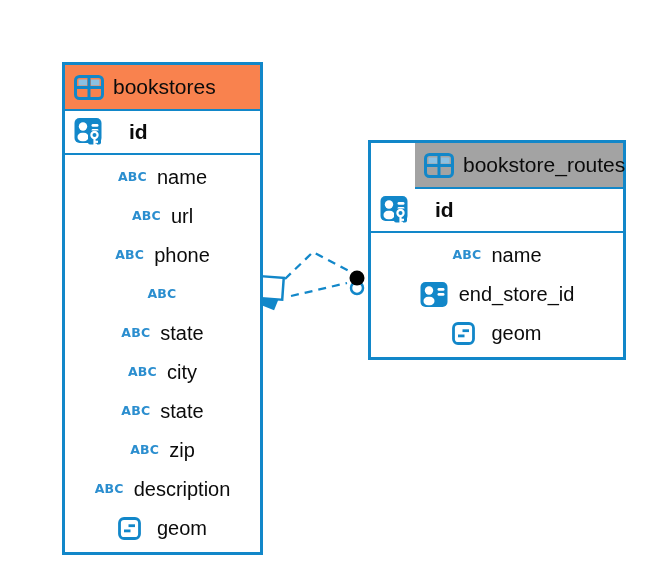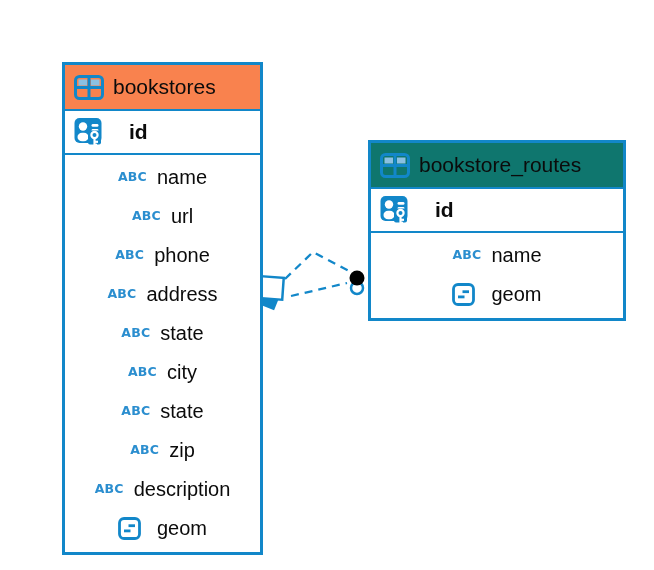--- a/index.html
+++ b/index.html
@@ -88,21 +88,20 @@
         <div class="row">
     <span class="icon-slot">
             <span class="abc">ABC</span>
           </span>
     <span class="label col-label">phone</span>
   </div>
         <div class="row">
     <span class="icon-slot">
             <span class="abc">ABC</span>
           </span>
-    <span class="label col-label">address</span>
   </div>
         <div class="row">
     <span class="icon-slot">
             <span class="abc">ABC</span>
           </span>
     <span class="label col-label">state</span>
   </div>
         <div class="row">
     <span class="icon-slot">
             <span class="abc">ABC</span>
@@ -134,21 +133,21 @@
     <line x1="10.5" y1="8.7" x2="17" y2="8.7" stroke="#1287C9" stroke-width="2.8"></line>
     <line x1="6" y1="13.9" x2="12.5" y2="13.9" stroke="#1287C9" stroke-width="2.8"></line>
   </svg>
           </span>
     <span class="label col-label">geom</span>
   </div>
       </div>
   </div>
 
   <div class="er-table t-routes">
-    <div class="thead" style="background-color: #0f766e;">
+    <div class="thead" style="background-color: #a3a3a3; margin-left: 44px;">
       <span class="icon-slot">
         <svg width="30" height="25" viewBox="0 0 30 25">
           <rect x="4.5" y="4.5" width="8.5" height="6" fill="#8BC0E2"></rect>
           <rect x="17" y="4.5" width="8.5" height="6" fill="#8BC0E2"></rect>
           <rect x="1.5" y="1.5" width="27" height="22" rx="4" fill="none" stroke="#1287C9" stroke-width="3"></rect>
           <line x1="1.5" y1="12.5" x2="28.5" y2="12.5" stroke="#1287C9" stroke-width="3"></line>
           <line x1="15" y1="1.5" x2="15" y2="23.5" stroke="#1287C9" stroke-width="3"></line>
         </svg>
       </span>
       <span class="label">bookstore_routes</span>
@@ -172,20 +171,32 @@
     </div>
     <div class="rows">
         <div class="row">
     <span class="icon-slot">
             <span class="abc">ABC</span>
           </span>
     <span class="label col-label">name</span>
   </div>
         <div class="row">
     <span class="icon-slot">
+            <svg width="28" height="27" viewBox="0 0 28 27">
+    <rect x="0.5" y="1" width="27" height="25" rx="5" fill="#1287C9"></rect>
+    <circle cx="9" cy="9.5" r="4.2" fill="#fff"></circle>
+    <rect x="3.5" y="15.8" width="11" height="8.5" rx="4.6" fill="#fff"></rect>
+    <rect x="17.5" y="7" width="7" height="2.8" rx="1.4" fill="#fff"></rect>
+    <rect x="17.5" y="12" width="7" height="2.8" rx="1.4" fill="#fff"></rect>
+  </svg>
+          </span>
+    <span class="label col-label">end_store_id</span>
+  </div>
+        <div class="row">
+    <span class="icon-slot">
             <svg width="23" height="23" viewBox="0 0 23 23">
     <rect x="1.5" y="1.5" width="20" height="20" rx="4.5" fill="#fff" stroke="#1287C9" stroke-width="2.8"></rect>
     <line x1="10.5" y1="8.7" x2="17" y2="8.7" stroke="#1287C9" stroke-width="2.8"></line>
     <line x1="6" y1="13.9" x2="12.5" y2="13.9" stroke="#1287C9" stroke-width="2.8"></line>
   </svg>
           </span>
     <span class="label col-label">geom</span>
   </div>
       </div>
   </div>

